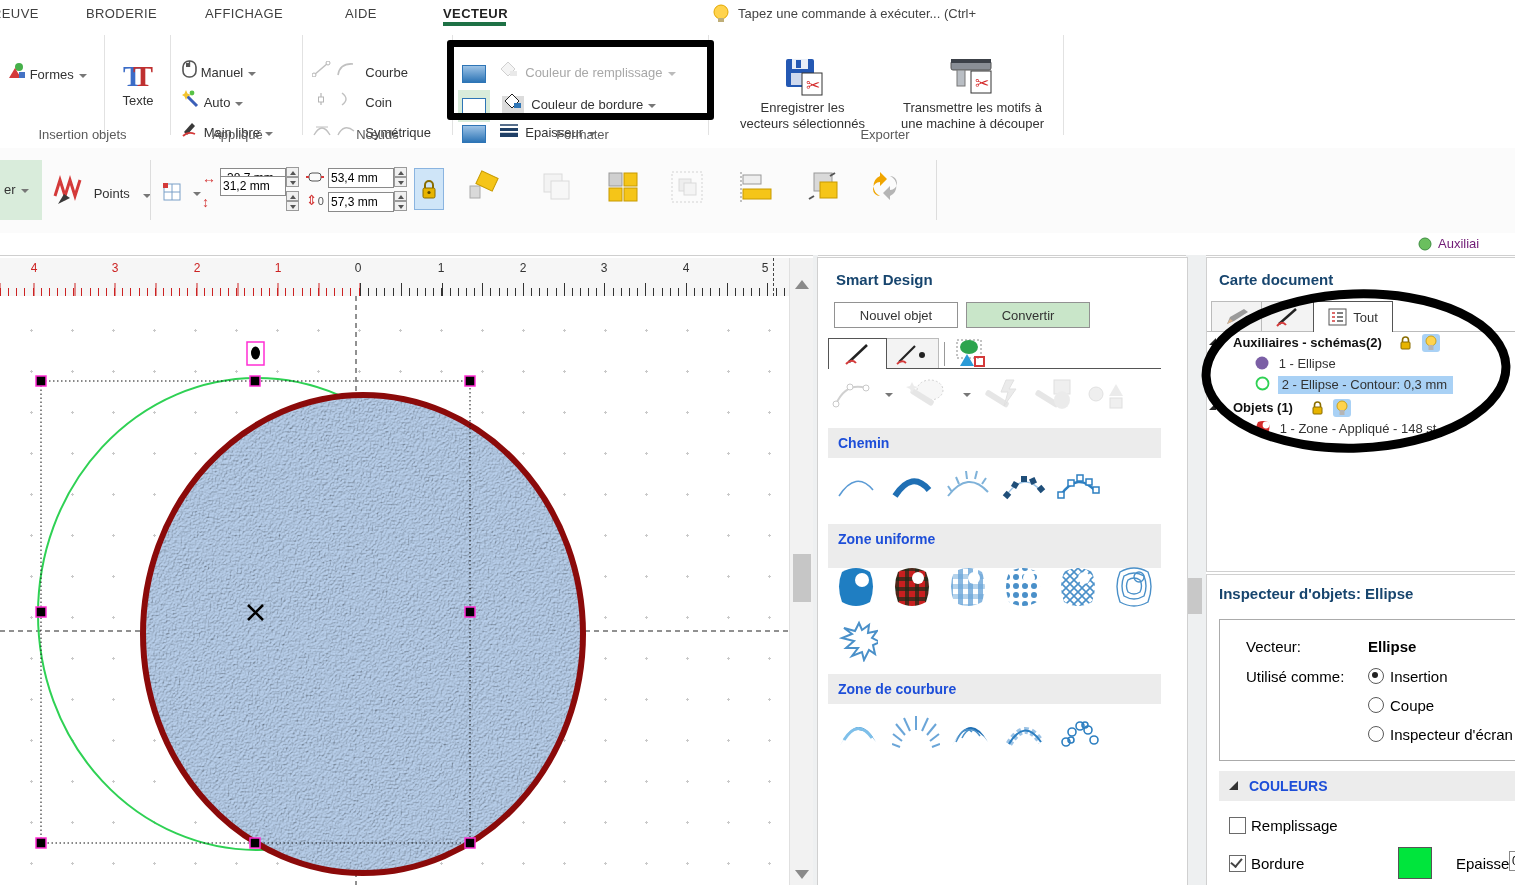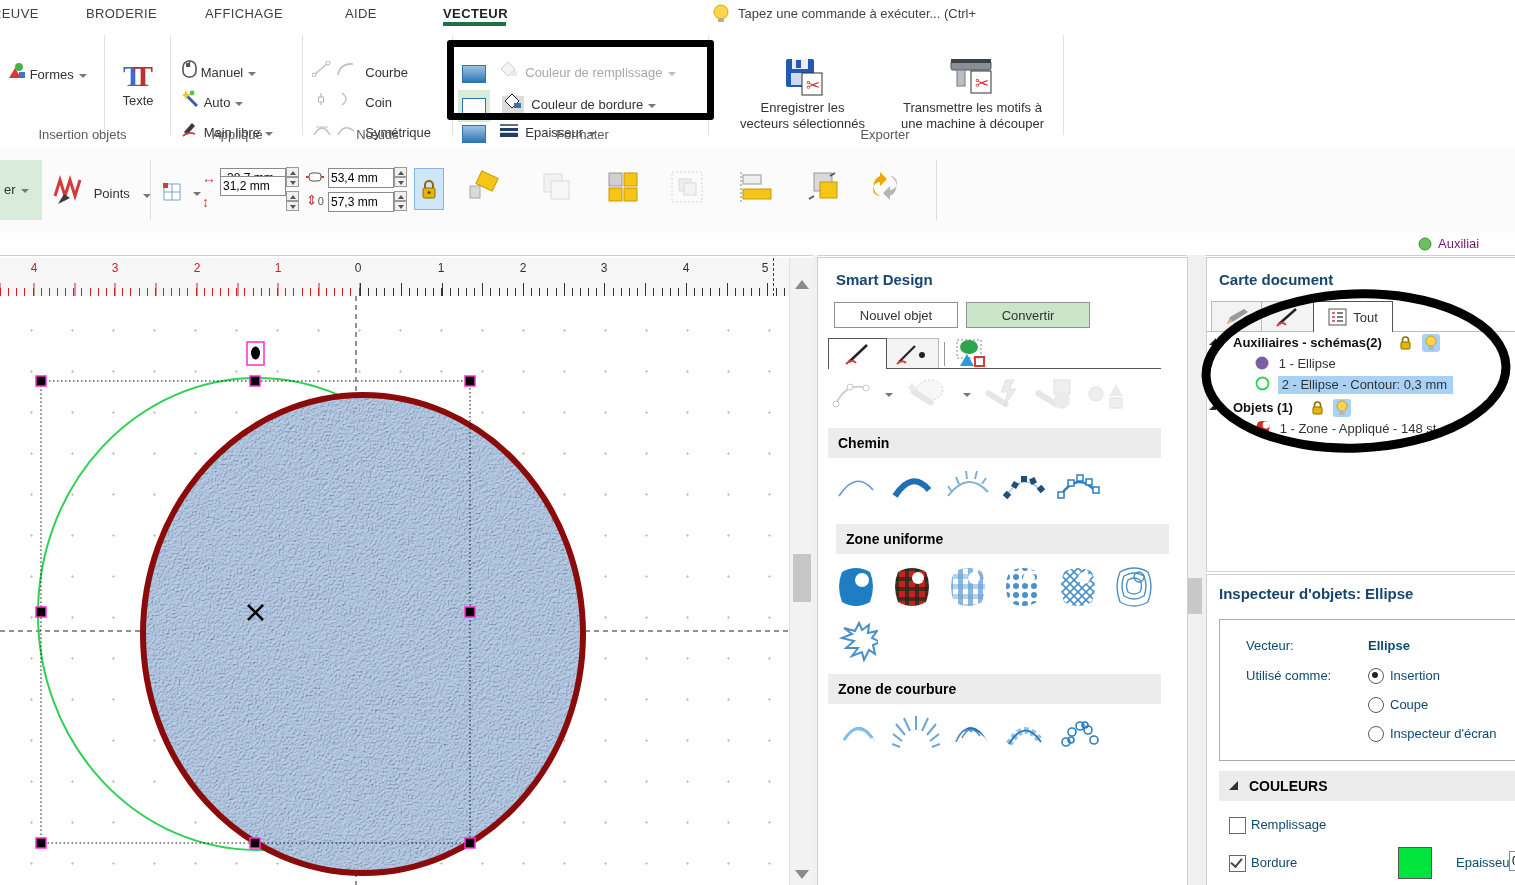--- a/index.html
+++ b/index.html
@@ -50,33 +50,33 @@
   .canvas{position:absolute;top:296px;left:0;width:789px;height:589px;background:#fff;
     background-image:radial-gradient(circle,#c9c9c9 1px,transparent 1.2px);background-size:41px 41px;background-position:11px 14px}
   
   .vsb{position:absolute;top:258px;left:789px;width:24px;height:627px;background:#f2f2f2;border-left:1px solid #e0e0e0}
   .vsb .arr{position:absolute;left:5px;width:0;height:0;border-left:7px solid transparent;border-right:7px solid transparent}
   .vsb .thumb{position:absolute;left:3px;width:18px;background:#c6c6c6}
   
   .panelgap{position:absolute;background:#eef0f1}
   .panel{position:absolute;background:#fff;border:1px solid #d0d0d0}
   .ptitle{font-weight:bold;color:#17456e;font-size:15px}
-  .shead{position:absolute;background:#ececec;color:#000000;font-weight:bold;font-size:14px;line-height:30px;padding-left:10px}
+  .shead{position:absolute;background:#ececec;color:#1d4ed8;font-weight:bold;font-size:14px;line-height:30px;padding-left:10px}
   .btn{position:absolute;border:1px solid #929292;background:#fff;text-align:center;font-size:13px;color:#333}
   .btn.green{background:#c9e6c9}
   .tab{position:absolute;height:30px;border:1px solid #bbb;border-bottom:none;background:#f3f3f3;display:flex;align-items:center;justify-content:center}
   .tab.sel{background:#fff;border-color:#555;z-index:2}
   
   .titem{position:absolute;height:21px;line-height:21px;font-size:13px;white-space:nowrap}
   .titem b{font-weight:bold;color:#111}
   .texp{position:absolute;width:0;height:0;border-bottom:7px solid #222;border-left:7px solid transparent}
   .locki{display:inline-block;vertical-align:-3px}
   .bulbtile{display:inline-block;width:18px;height:18px;background:#a9d1f5;border-radius:3px;vertical-align:-5px;position:relative}
   
-  .ilabel{position:absolute;font-size:13px;color:#0c4a6e}
+  .ilabel{position:absolute;font-size:15px;color:#000000}
   .radio{position:absolute;width:14px;height:14px;border:1px solid #5a5a5a;border-radius:50%;background:#fff}
   .radio.on::after{content:"";position:absolute;left:3px;top:3px;width:6px;height:6px;border-radius:50%;background:#222}
   .cbox{position:absolute;width:15px;height:15px;border:1px solid #6a6a6a;background:#fff}
   .cbox.on::after{content:"";position:absolute;left:3px;top:0px;width:5px;height:9px;border-right:2px solid #444;border-bottom:2px solid #444;transform:rotate(40deg)}
   .coltri{position:absolute;width:0;height:0;border-bottom:9px solid #333;border-left:9px solid transparent}
   
   .anno-rect{position:absolute;border:7px solid #000;border-radius:3px;z-index:50}
   svg text{font-family:"Liberation Sans",sans-serif}
 </style>
 </head>
@@ -573,21 +573,21 @@
         <path d="M4 28 Q22 2 40 24" stroke="#2d7fc1" stroke-width="2.5" fill="none"></path>
         <g fill="#fff" stroke="#2d7fc1" stroke-width="1.5">
           <rect x="2" y="24" width="6" height="6"></rect>
           <rect x="12" y="12" width="6" height="6"></rect>
           <rect x="21" y="7" width="6" height="6"></rect>
           <rect x="30" y="11" width="6" height="6"></rect>
           <rect x="37" y="19" width="6" height="6"></rect>
         </g>
       </svg></div>
 
-  <div class="shead" style="left:18px;top:266px;width:323px;height:30px">Zone uniforme</div>
+  <div class="shead" style="left:10px;top:266px;width:323px;height:44px">Zone uniforme</div>
   <div class="abs" style="left:18px;top:306px"><svg width="40" height="44">
         <path d="M6 8 Q20 0 34 8 Q40 22 34 38 Q20 46 6 38 Q0 22 6 8z" fill="#1f7ec2"></path>
         <circle cx="26" cy="16" r="7" fill="#fff"></circle>
       </svg></div>
   <div class="abs" style="left:74px;top:306px"><svg width="40" height="44">
         <defs>
           <pattern id="plaid" width="10" height="10" patternUnits="userSpaceOnUse">
             <rect width="10" height="10" fill="#c81f1f"></rect>
             <rect width="10" height="4" y="3" fill="#1a2c1a" opacity=".7"></rect>
             <rect width="4" height="10" x="3" fill="#1a2c1a" opacity=".7"></rect>

